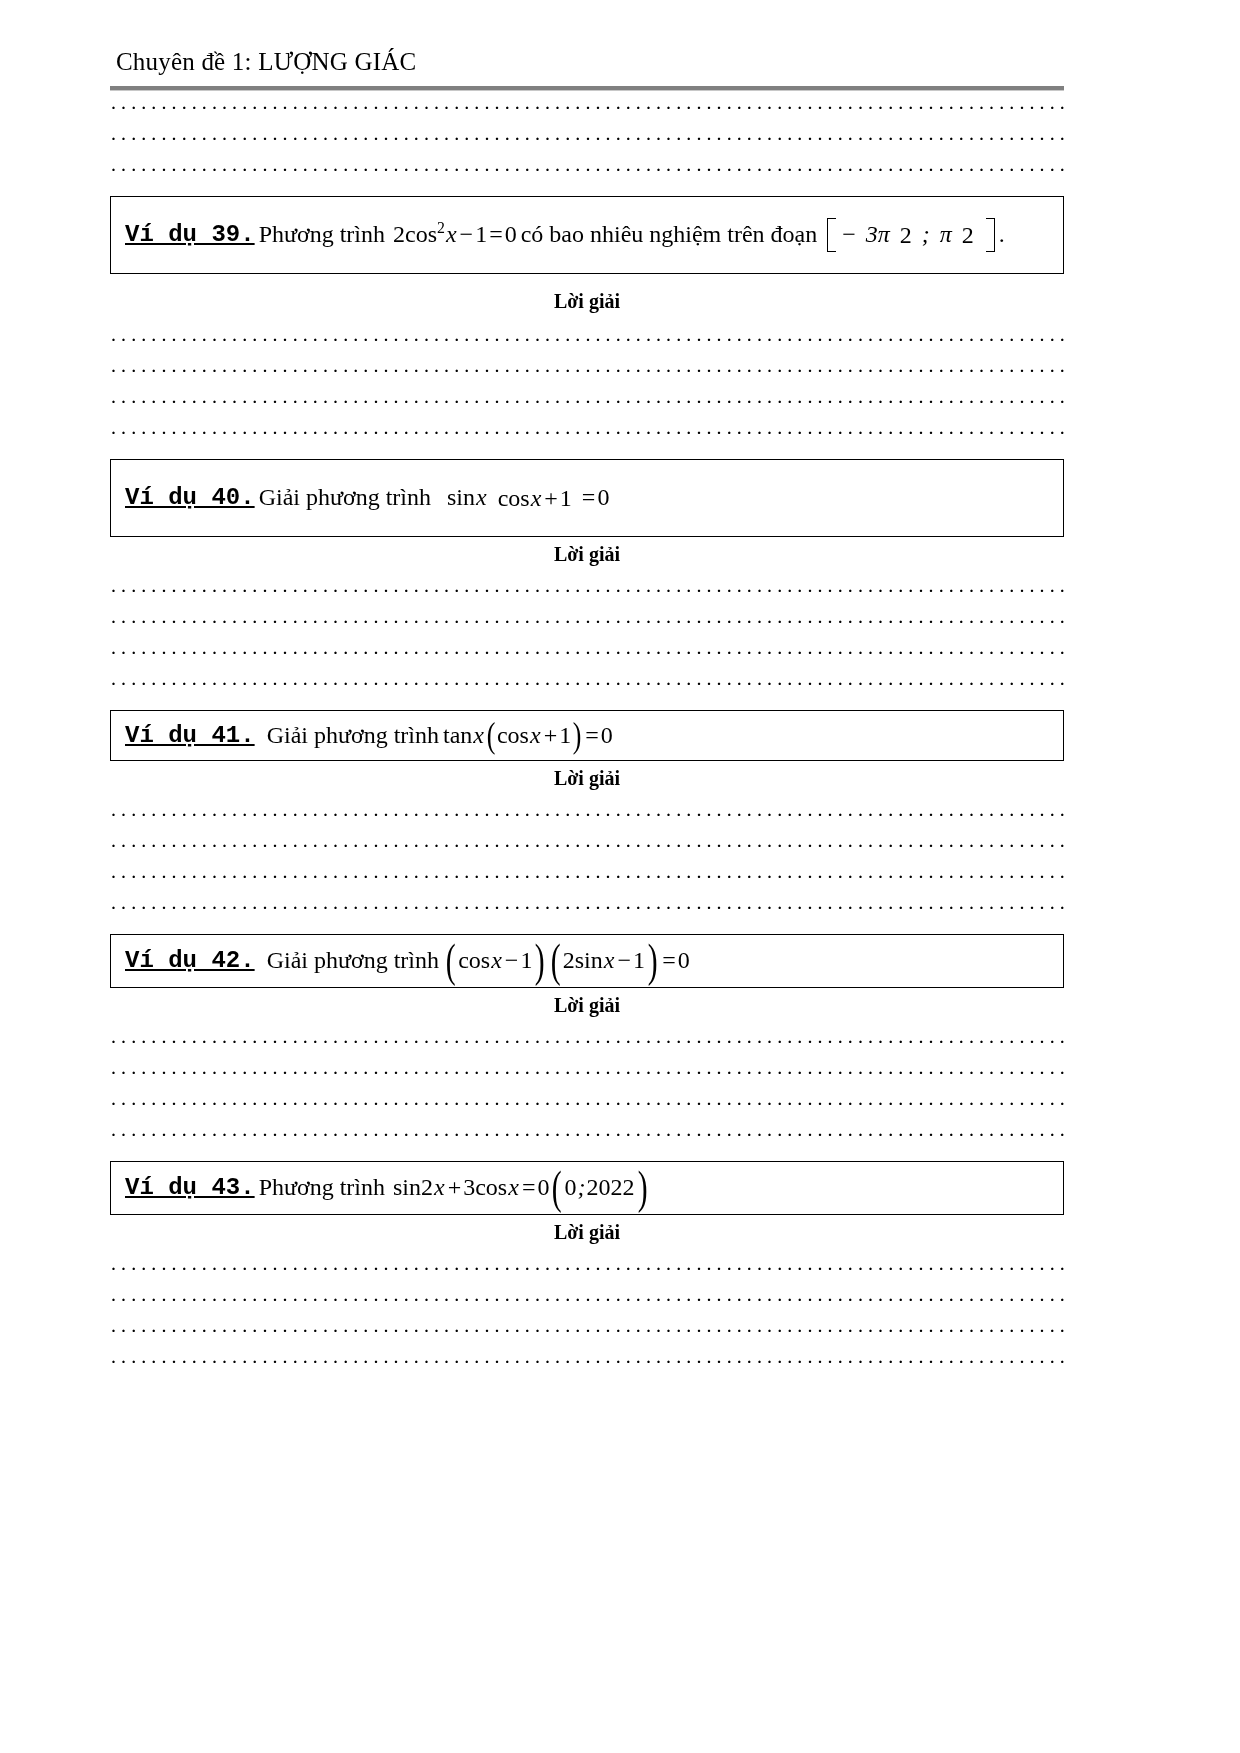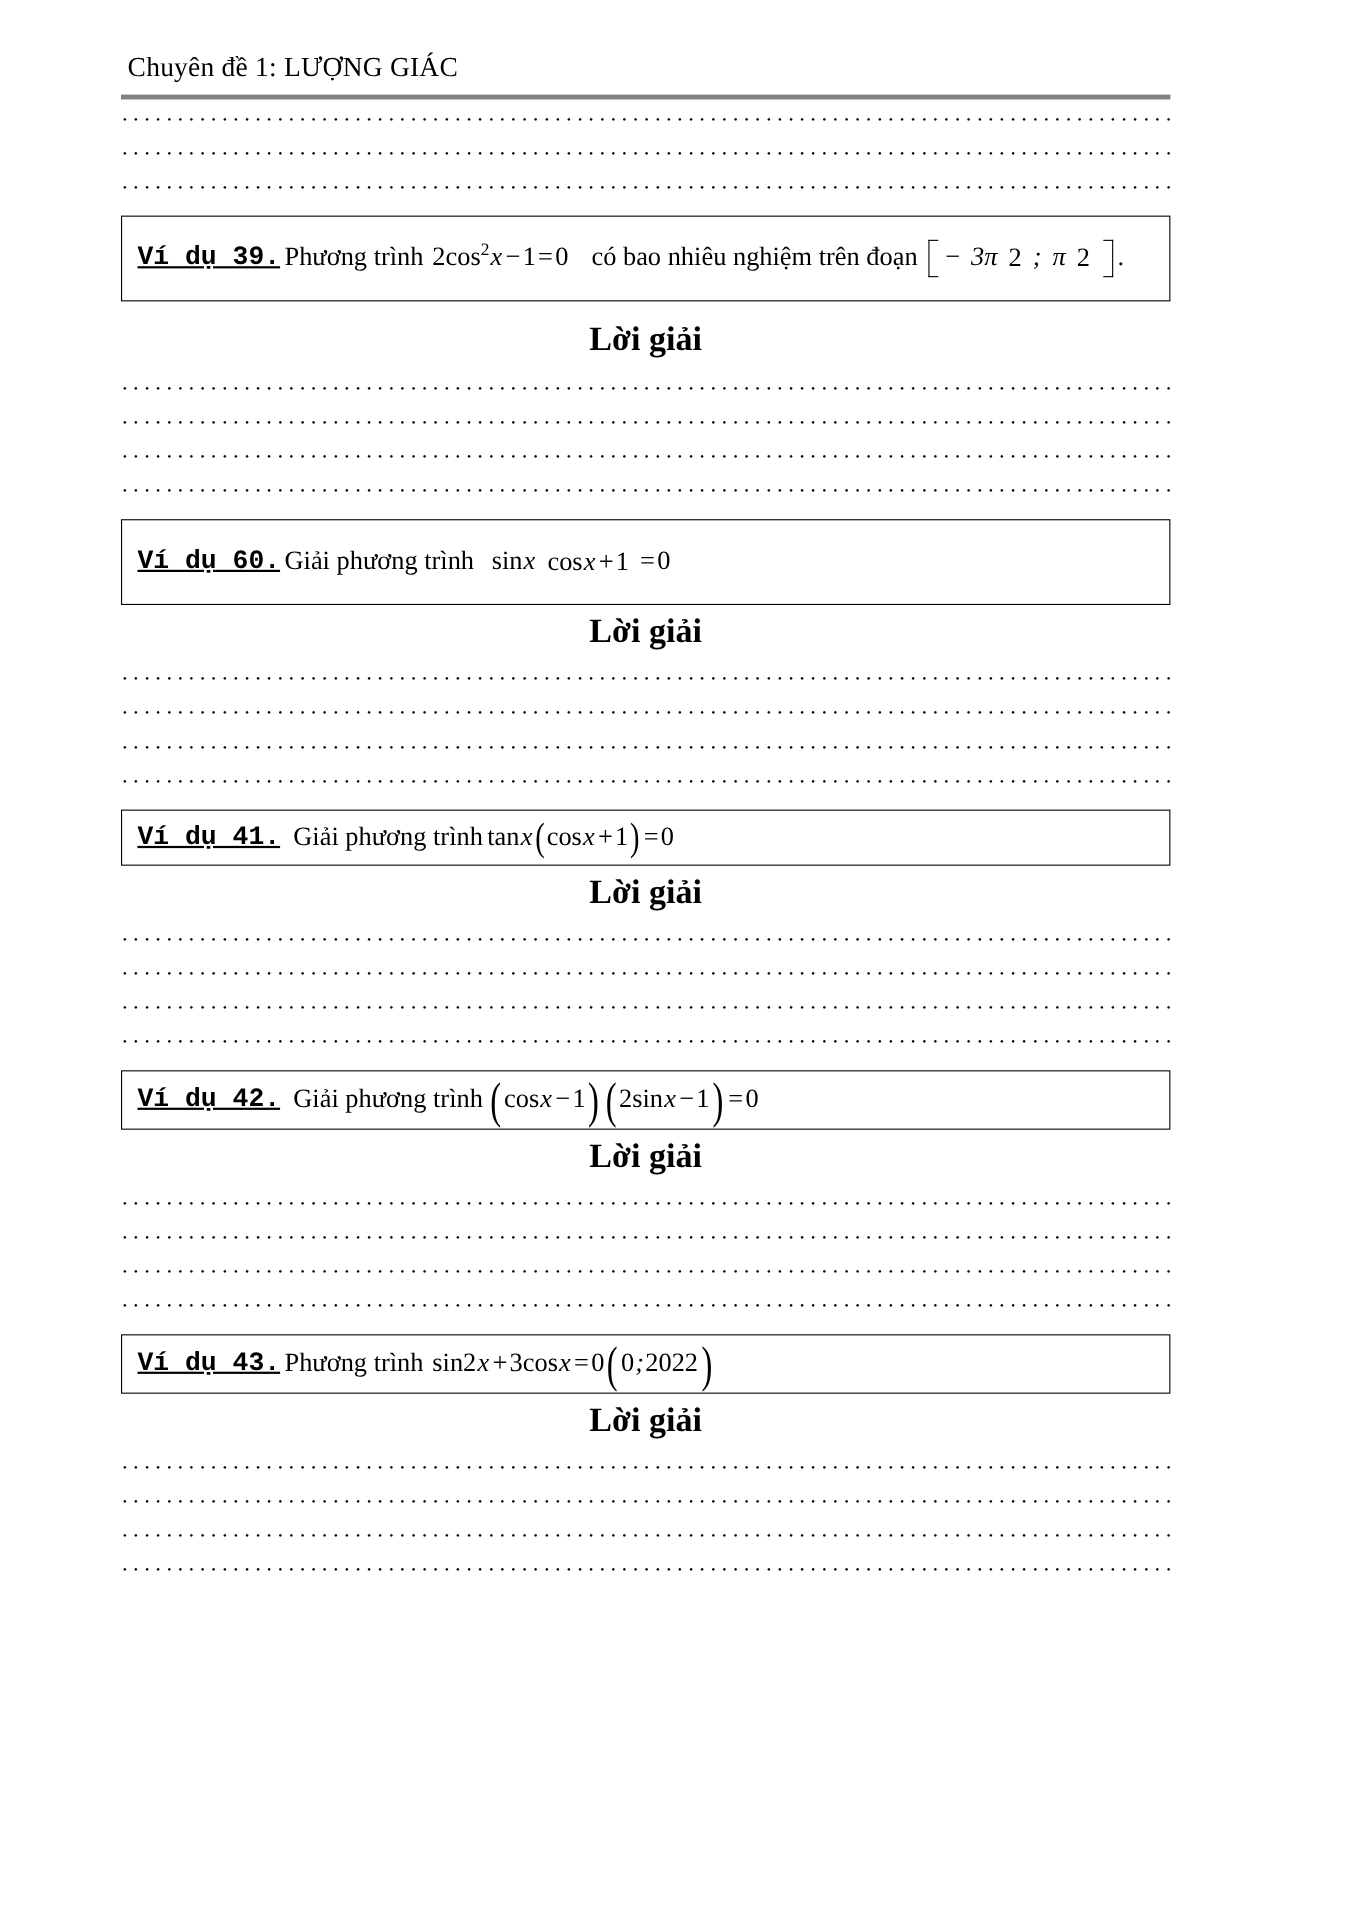--- a/index.html
+++ b/index.html
@@ -159,21 +159,21 @@
     font-size: 1.9em;
     font-style: normal;
     line-height: 0.7;
     transform: scaleX(0.65);
     display: inline-block;
   }
 
   
   .solution-heading {
     text-align: center;
-    font-size: 31px;
+    font-size: 20px;
     font-weight: bold;
     margin: 16px 0 10px 0;
   }
   .solution-heading.tight {
     margin: 6px 0 8px 0;
   }
 
   
   .footer {
     position: absolute;
@@ -221,21 +221,21 @@
       <span class="math">
         <span class="mn">2</span>
           <span class="func">cos</span>
           <span class="sup">2</span>
           <span class="mi">x</span>
           <span class="mo">−</span>
           <span class="mn">1</span>
           <span class="mo">=</span>
           <span class="mn">0</span>
       </span>
-      <span class="ex-text" style="margin-left:21px;">có bao nhiêu nghiệm trên đoạn</span>
+      <span class="ex-text" style="margin-left:4px;">có bao nhiêu nghiệm trên đoạn</span>
       <span class="math bracket-group">
         <span class="sqb left"></span>
         <span class="bracket-inner">
           <span class="mo">−</span>
           <span class="frac">
             <span class="num mi">3π</span>
             <span class="bar"></span>
             <span class="den mn">2</span>
           </span>
           <span class="mo mi">;</span>
@@ -263,21 +263,21 @@
     <div class="dots">
         <span class="dotfill">················································································································································································································································</span>
       </div>
     <div class="dots">
         <span class="dotfill">················································································································································································································································</span>
       </div>
   </div>
 
   <div class="example-box tall">
     <div class="ex-line">
-      <span class="ex-label">Ví dụ 60.</span>
+      <span class="ex-label">Ví dụ 40.</span>
       <span class="ex-text">Giải phương trình</span>
       <span class="math">
         <span class="frac">
           <span class="num">
             <span class="func">sin</span><span class="mi">x</span>
           </span>
           <span class="bar"></span>
           <span class="den">
             <span class="func">cos</span><span class="mi">x</span><span class="mo">+</span><span class="mn">1</span>
           </span>

